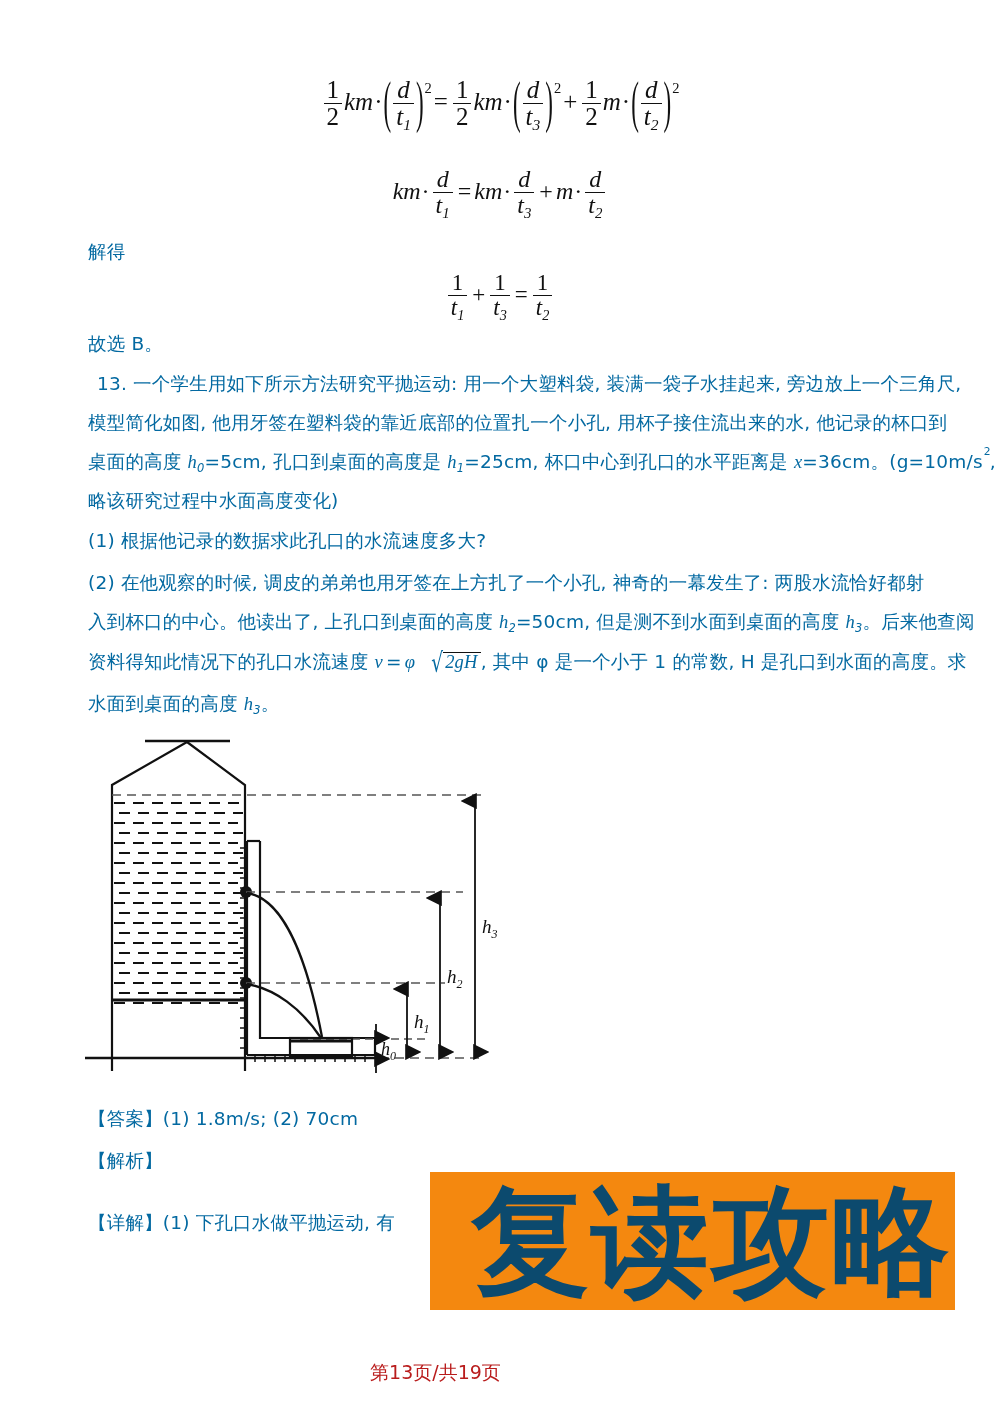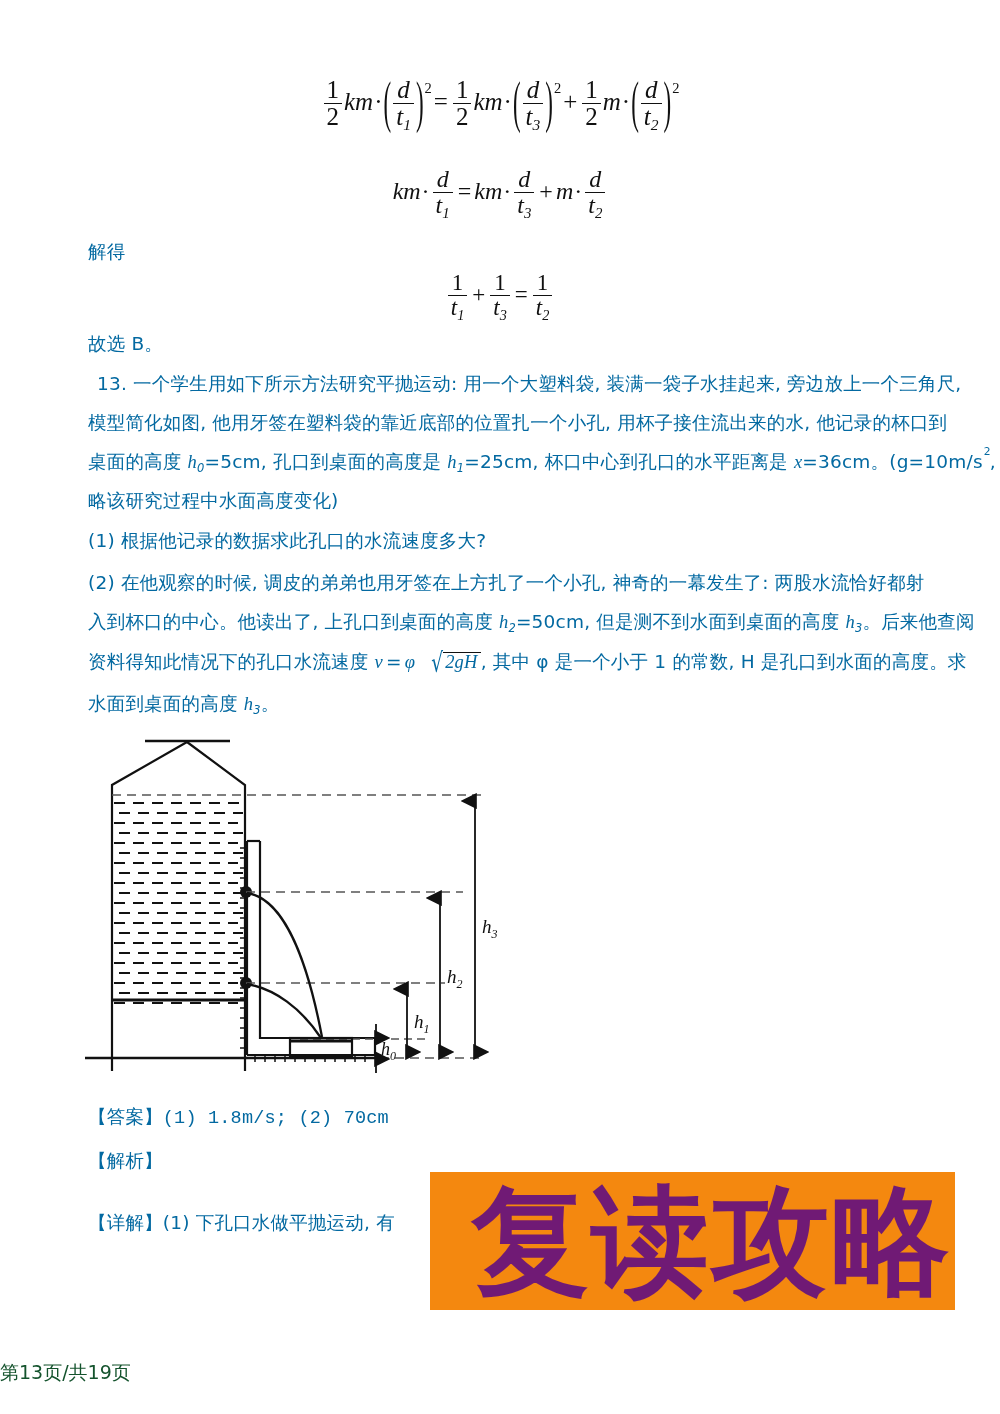--- a/index.html
+++ b/index.html
@@ -105,24 +105,24 @@
     letter-spacing:2px;
     line-height:1;
     white-space:nowrap;
   }
 
   
   .footer{
     position:absolute;
     left:0;top:1360px;
     width:871px;
-    text-align:left;
+    text-align:center;
     font-family:"DejaVu Sans","Liberation Sans",sans-serif;
     font-size:19px;
-    color:#14532d;
+    color:#b91c1c;
   }
   .sqrt-wrap{display:inline-block;position:relative;padding-left:16px;}
   .radicand{border-top:1.3px solid #111;padding:0 3px 0 2px;display:inline-block;}
   .radsign{display:inline-block;font-style:normal;transform:scaleY(1.45);position:relative;top:1px;}
 </style>
 </head>
 <body>
 
 <div class="page">
 
@@ -283,25 +283,25 @@
     <text x="362" y="255" font-family="Liberation Serif, serif" font-style="italic" font-size="19" fill="#111">h<tspan font-size="12" dy="5">2</tspan></text>
 
     <line x1="390" y1="73" x2="390" y2="324" stroke="#111" stroke-width="1.8" marker-start="url(#arrDn)" marker-end="url(#arrUp)"></line>
     <text x="397" y="205" font-family="Liberation Serif, serif" font-style="italic" font-size="19" fill="#111">h<tspan font-size="12" dy="5">3</tspan></text>
 
     <line x1="291" y1="296" x2="291" y2="310" stroke="#111" stroke-width="1.8" marker-end="url(#arrUp)"></line>
     <line x1="291" y1="345" x2="291" y2="331" stroke="#111" stroke-width="1.8" marker-end="url(#arrDn)"></line>
     <text x="296" y="327" font-family="Liberation Serif, serif" font-style="italic" font-size="18" fill="#111">h<tspan font-size="12" dy="5">0</tspan></text>
   </svg>
 
-  <div class="abs para cn" style="left:88px;top:1110px;font-family:Liberation Mono, monospace;">【答案】(1) 1.8m/s; (2) 70cm</div>
+  <div class="abs para cn" style="left:88px;top:1110px;">【答案】(1) 1.8m/s; (2) 70cm</div>
 
   <div class="abs para cn" style="left:88px;top:1152px;">【解析】</div>
 
   <div class="abs para cn" style="left:88px;top:1194px;margin-top:20px;">【详解】(1) 下孔口水做平抛运动, 有</div>
 
   <div class="banner" id="wm-banner" style="background: rgb(244, 136, 15);">
-    <span class="banner-text" style="color: #701a75; margin-left: 38px;">复读攻略</span>
+    <span class="banner-text" style="color: #0c4a6e; margin-left: 38px;">复读攻略</span>
   </div>
 
   <div class="footer">第13页/共19页</div>
 
 </div>
 
 </body></html>

